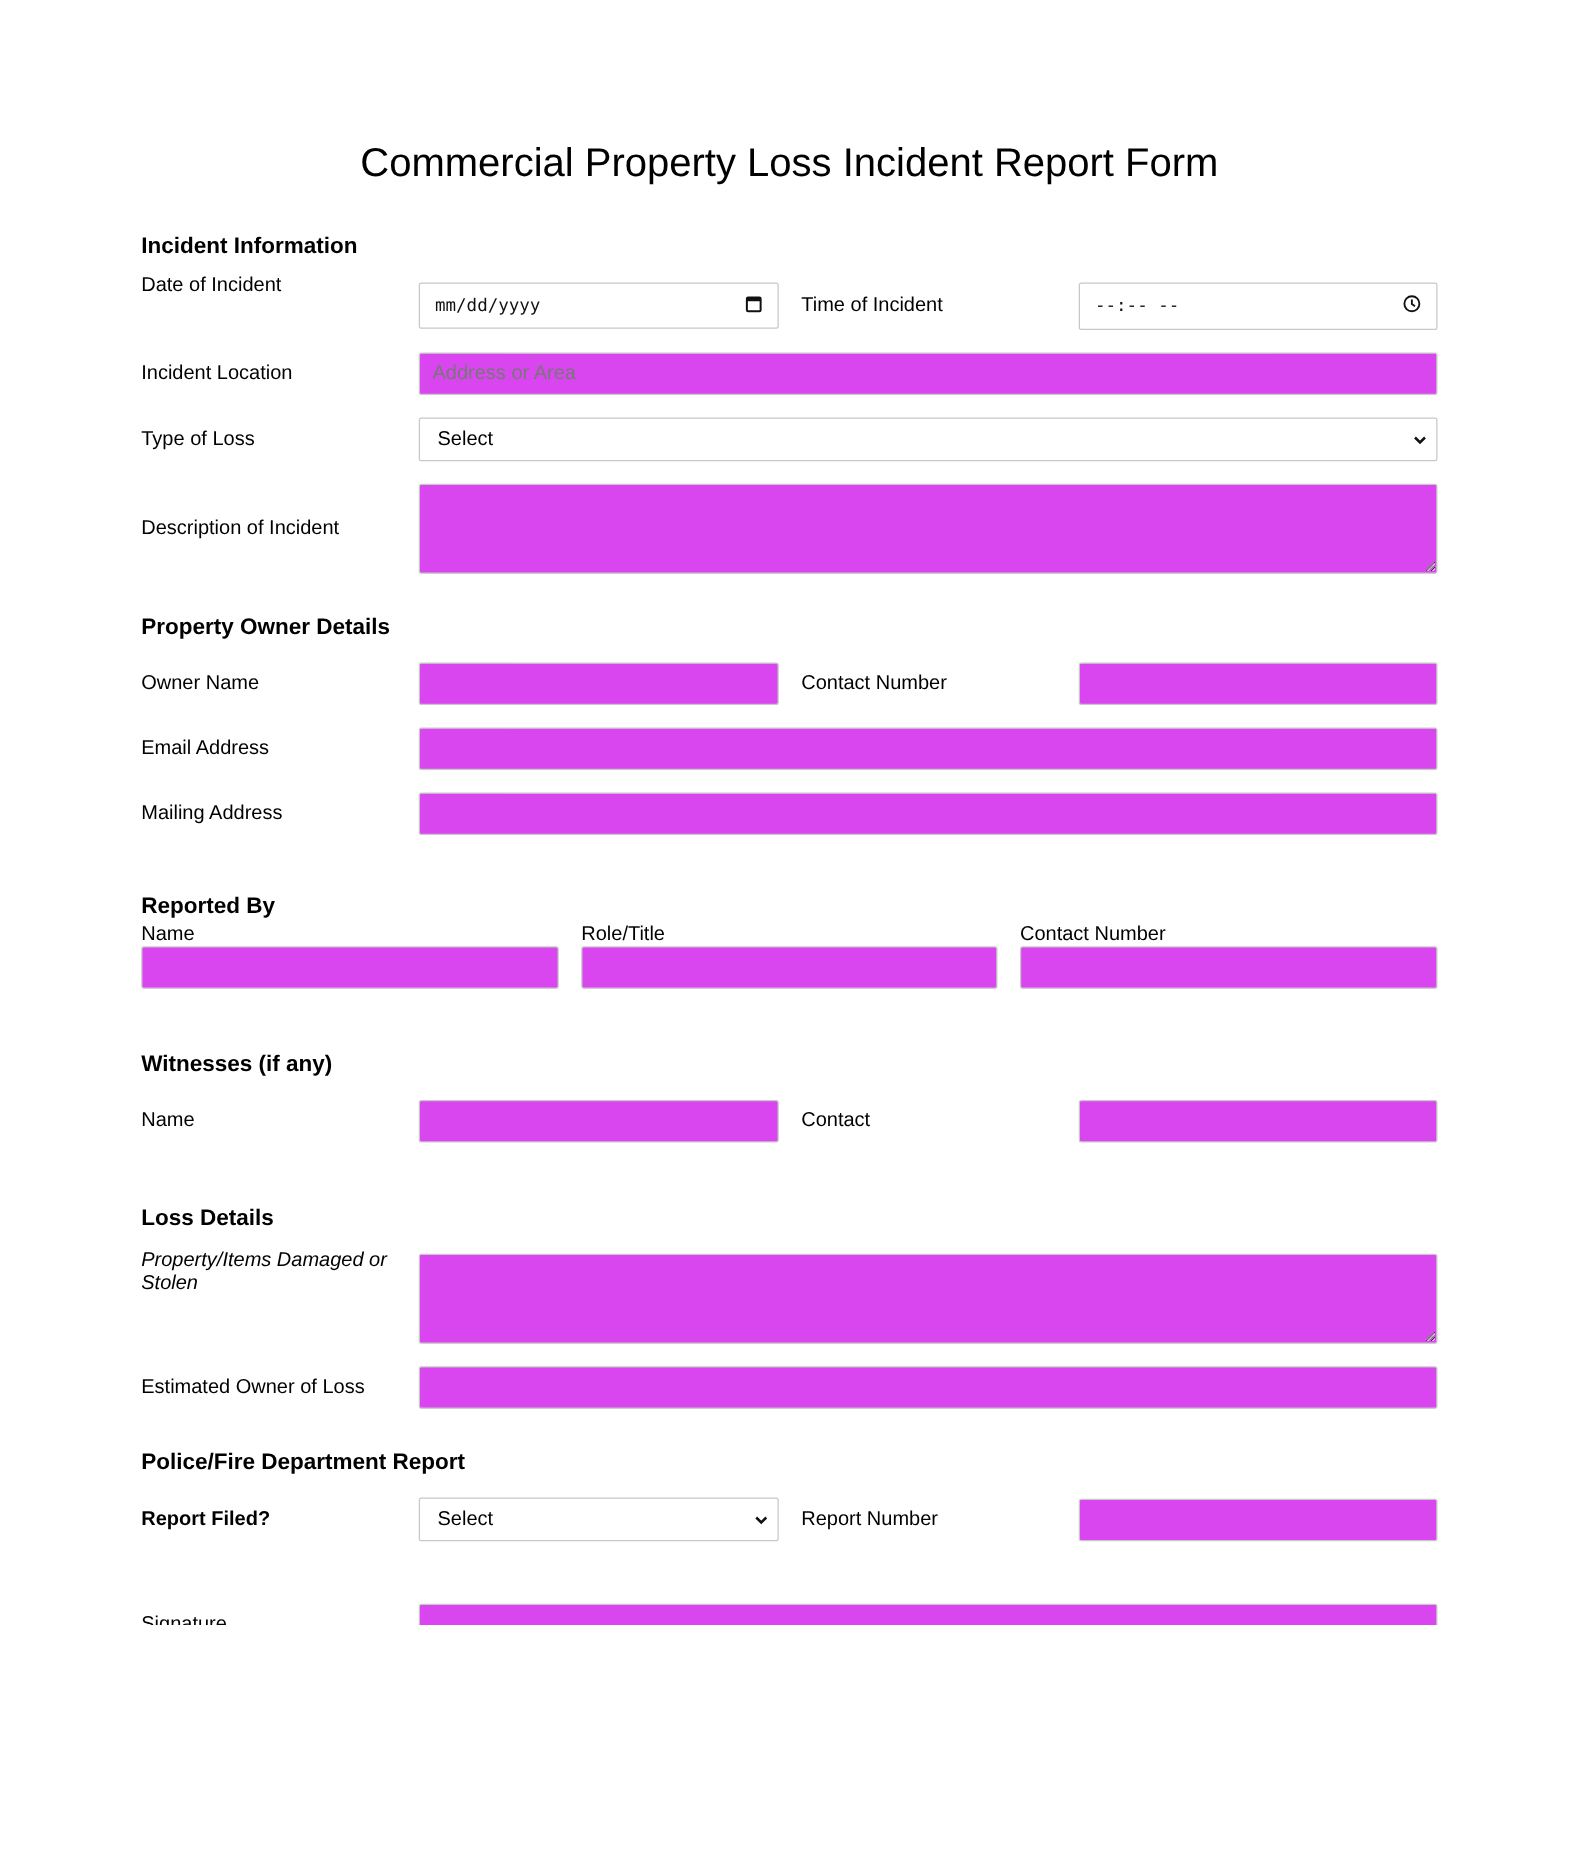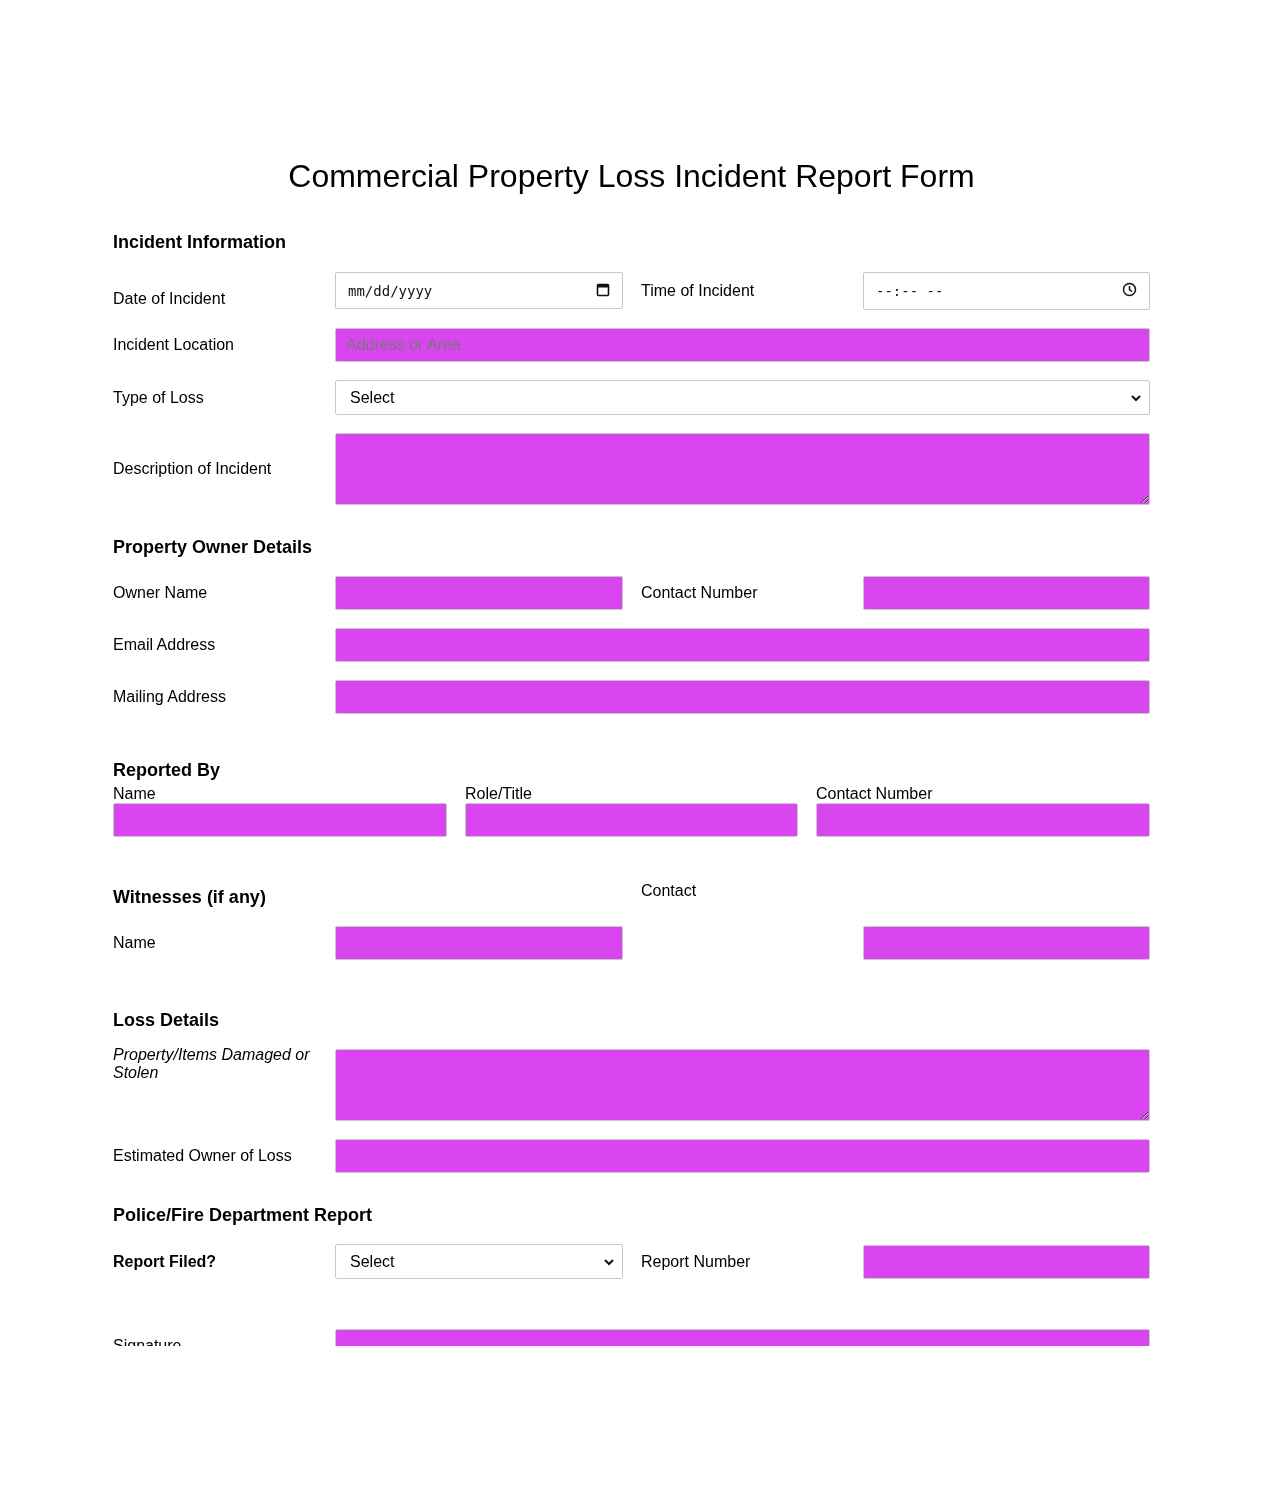--- a/index.html
+++ b/index.html
@@ -10,21 +10,20 @@
       font-family: "Liberation Sans", sans-serif;
       color: #000;
       position: relative;
     }
     .page {
       position: absolute;
       left: 0; top: 0;
       width: 1263px;
       height: 1300px;
       overflow: hidden;
-      margin-top: 46px;
     }
     .form-wrap {
       position: absolute;
       left: 113px;
       top: 0;
       width: 1037px;
     }
     .title {
       position: absolute;
       left: 0; width: 1037px;
@@ -107,21 +106,21 @@
 </head>
 <body>
 
 <div class="page">
   <div class="form-wrap">
 
     <h1 class="title">Commercial Property Loss Incident Report Form</h1>
 
     <h2 class="section-title" style="top:185px;">Incident Information</h2>
 
-    <span class="label" style="left:0;top:244px;">Date of Incident</span>
+    <span class="label" style="left:0;top:220px;">Date of Incident</span>
     <div class="date-field" style="left:222px;top:226px;width:288px;height:37px;">
       <span>mm/dd/yyyy</span>
       <span class="ico">
         <svg width="14" height="15" viewBox="0 0 14 15">
             <rect x="1.5" y="2.5" width="11" height="11" rx="1" fill="none" stroke="#111" stroke-width="1.6"></rect>
             <rect x="1.5" y="2.5" width="11" height="3" fill="#111"></rect>
           </svg>
       </span>
     </div>
 
@@ -178,21 +177,21 @@
     <input class="field" type="text" style="left: 352px; top: 757px; width: 333px; height: 34px;">
 
     <span class="label" style="left:703px;top:739px;">Contact Number</span>
     <input class="field" type="text" style="left: 703px; top: 757px; width: 334px; height: 34px;">
 
     <h2 class="section-title" style="top:840px;">Witnesses (if any)</h2>
 
     <span class="label" style="left:0;top:888px;">Name</span>
     <input class="field" type="text" style="left: 222px; top: 880px; width: 288px; height: 34px;">
 
-    <span class="label" style="left:528px;top:836px;text-align:right;">Contact</span>
+    <span class="label" style="left:528px;top:888px;text-align:right;">Contact</span>
     <input class="field" type="text" style="left: 750px; top: 880px; width: 287px; height: 34px;">
 
     <h2 class="section-title" style="top:963px;">Loss Details</h2>
 
     <span class="label" style="left:0;top:1000px;width:210px;font-style:italic;">Property/Items Damaged or Stolen</span>
     <div style="position:absolute;left:222px;top:1003px;width:815px;height:72px;">
       <textarea class="field" style="left: 0px; top: 0px; width: 815px; height: 72px;"></textarea>
       <svg class="resize-handle" viewBox="0 0 9 9">
           <path d="M8 2 L2 8 M8 5 L5 8" stroke="#888" stroke-width="1"></path>
         </svg>

